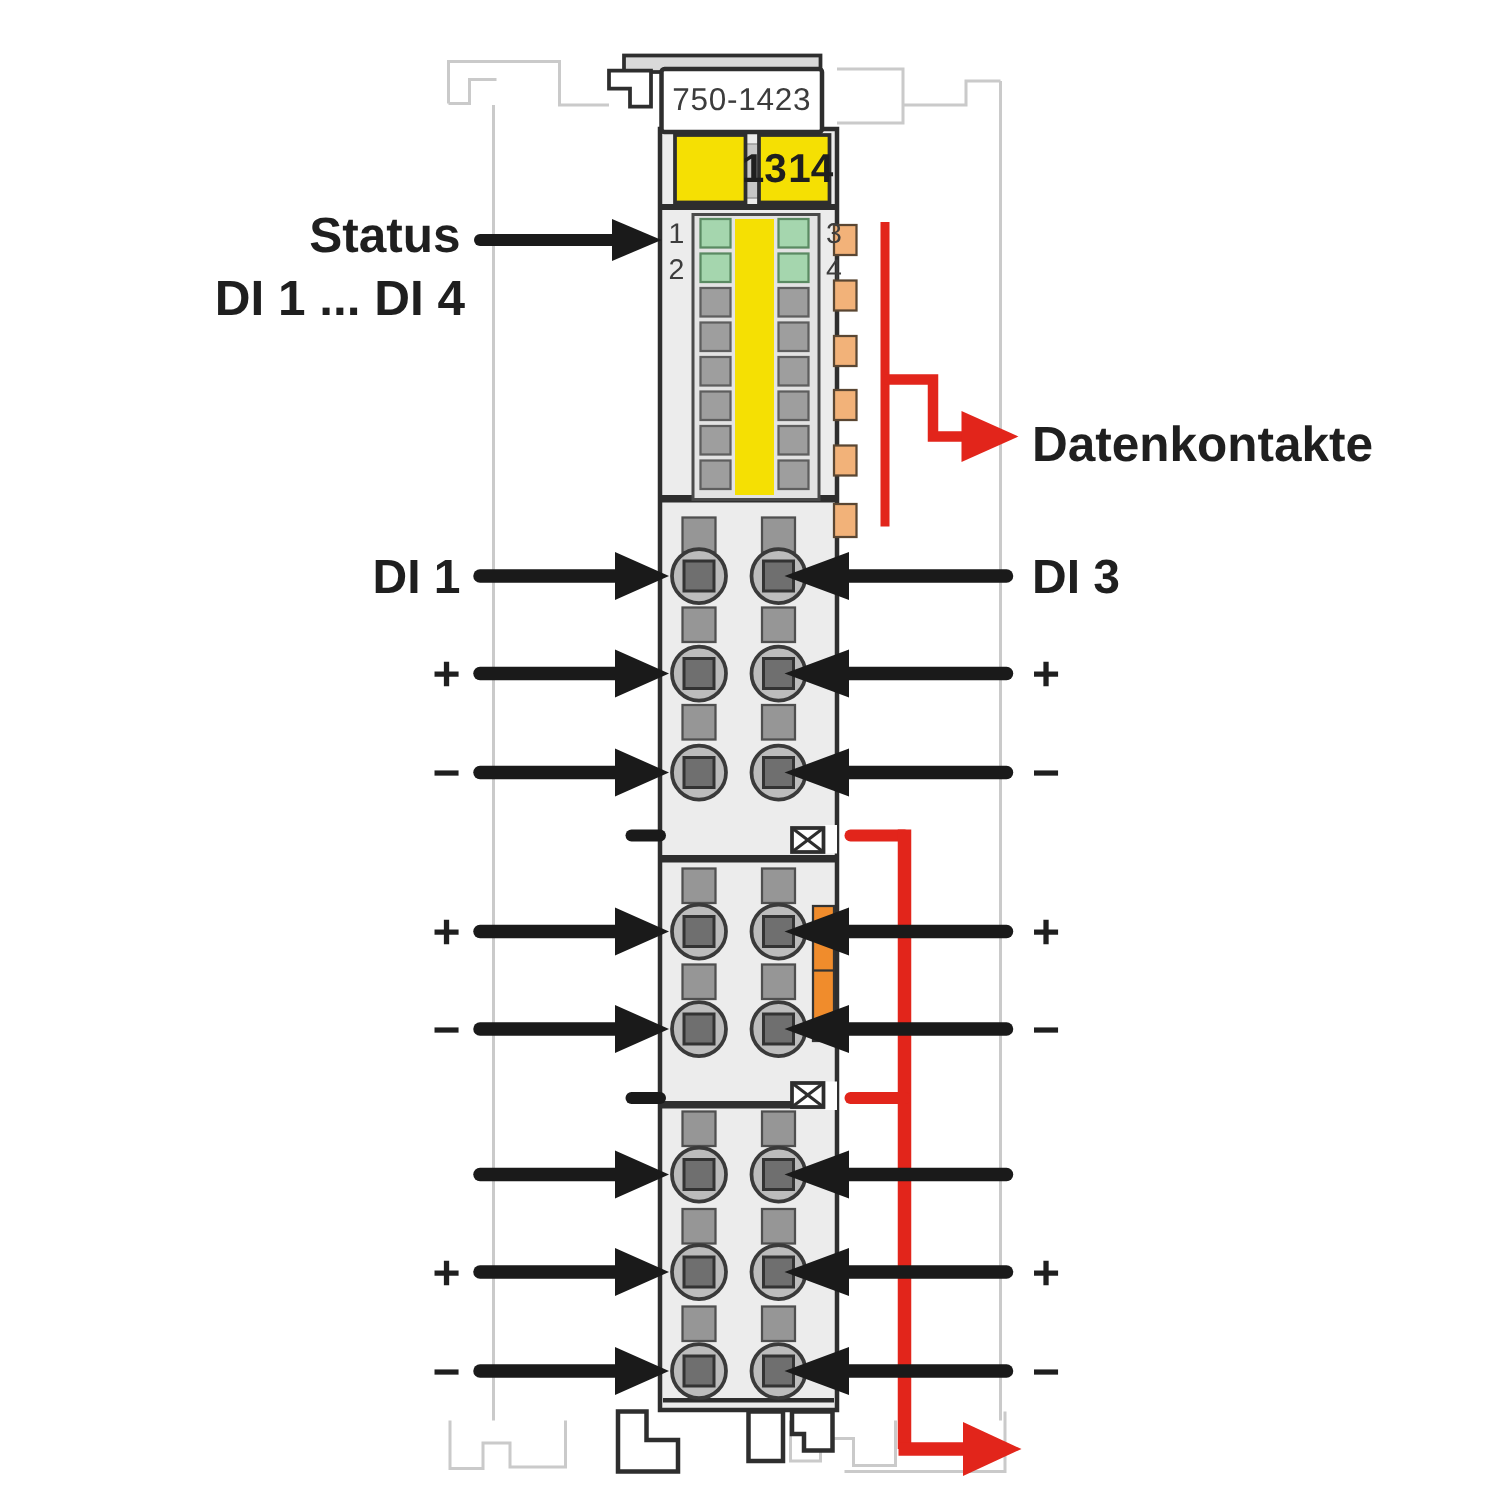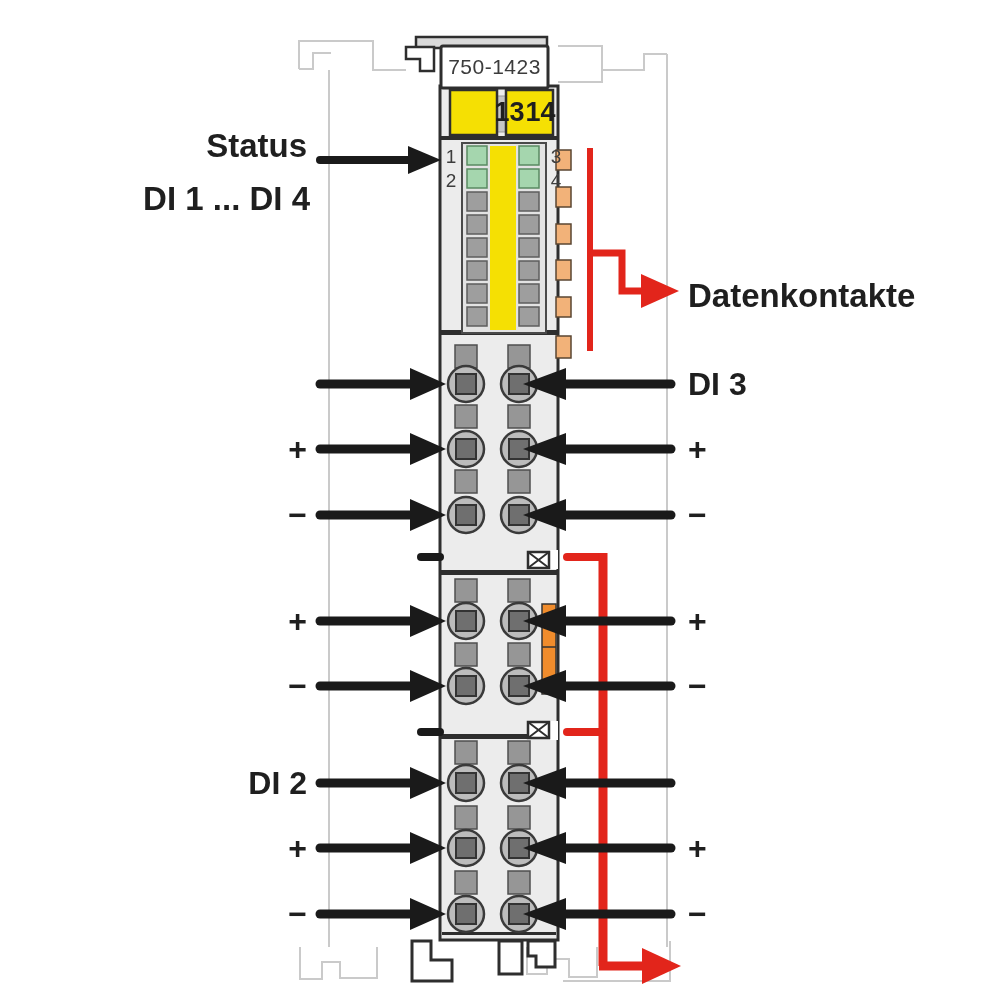--- a/index.html
+++ b/index.html
@@ -243,30 +243,30 @@
 <div class="boxtxt" style="left:441px;top:46px;width:107px;height:42px;line-height:42px;font-size:21px;color:#3c3c3c;font-weight:normal;letter-spacing:0.5px;">750-1423</div>
 
 <div class="boxtxt" style="left:450px;top:90px;width:47px;height:45px;line-height:45px;font-size:27px;padding-left:36px;">13</div>
 <div class="boxtxt" style="left:506px;top:90px;width:69px;height:45px;line-height:45px;font-size:27px;">14</div>
 
 <div class="lednum" style="left:442px;top:146px;">1</div>
 <div class="lednum" style="left:442px;top:170px;">2</div>
 <div class="lednum" style="left:547px;top:146px;">3</div>
 <div class="lednum" style="left:547px;top:170px;">4</div>
 
-<div class="lbl lbl-r" style="left:90px;top:127px;width:217px;font-size:33px;">Status</div>
+<div class="lbl lbl-r" style="left:90px;top:138px;width:217px;font-size:33px;">Status</div>
 <div class="lbl lbl-r" style="left:90px;top:180px;width:220px;font-size:33px;">DI 1 ... DI 4</div>
 
 <div class="lbl lbl-l" style="left:688px;top:277px;width:300px;font-size:33px;">Datenkontakte</div>
 
+<div class="lbl lbl-r" style="left:107px;top:365px;width:200px;">DI 1</div>
 <div class="lbl lbl-r" style="left:107px;top:430px;width:200px;">+</div>
 <div class="lbl lbl-r" style="left:107px;top:496px;width:200px;">−</div>
 <div class="lbl lbl-r" style="left:107px;top:602px;width:200px;">+</div>
 <div class="lbl lbl-r" style="left:107px;top:667px;width:200px;">−</div>
-<div class="lbl lbl-r" style="left:107px;top:764px;width:200px;">DI 2</div>
 <div class="lbl lbl-r" style="left:107px;top:829px;width:200px;">+</div>
 <div class="lbl lbl-r" style="left:107px;top:895px;width:200px;">−</div>
 
 <div class="lbl lbl-l" style="left:688px;top:365px;width:200px;">DI 3</div>
 <div class="lbl lbl-l" style="left:688px;top:430px;width:200px;">+</div>
 <div class="lbl lbl-l" style="left:688px;top:496px;width:200px;">−</div>
 <div class="lbl lbl-l" style="left:688px;top:602px;width:200px;">+</div>
 <div class="lbl lbl-l" style="left:688px;top:667px;width:200px;">−</div>
 <div class="lbl lbl-l" style="left:688px;top:829px;width:200px;">+</div>
 <div class="lbl lbl-l" style="left:688px;top:895px;width:200px;">−</div>

